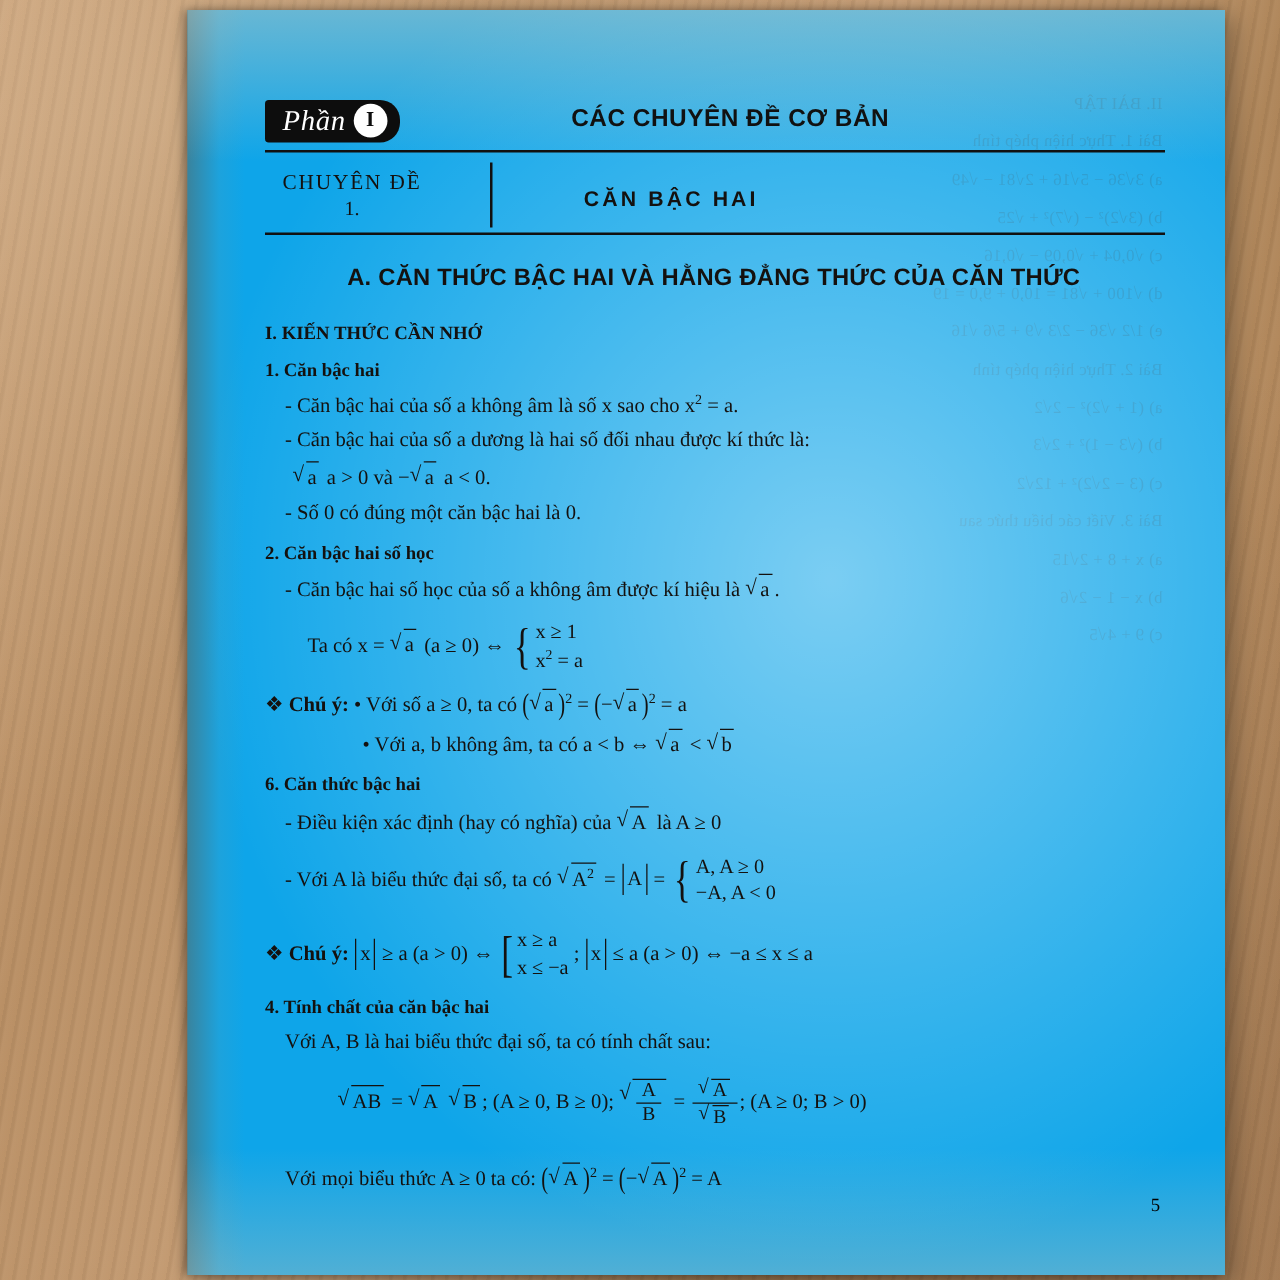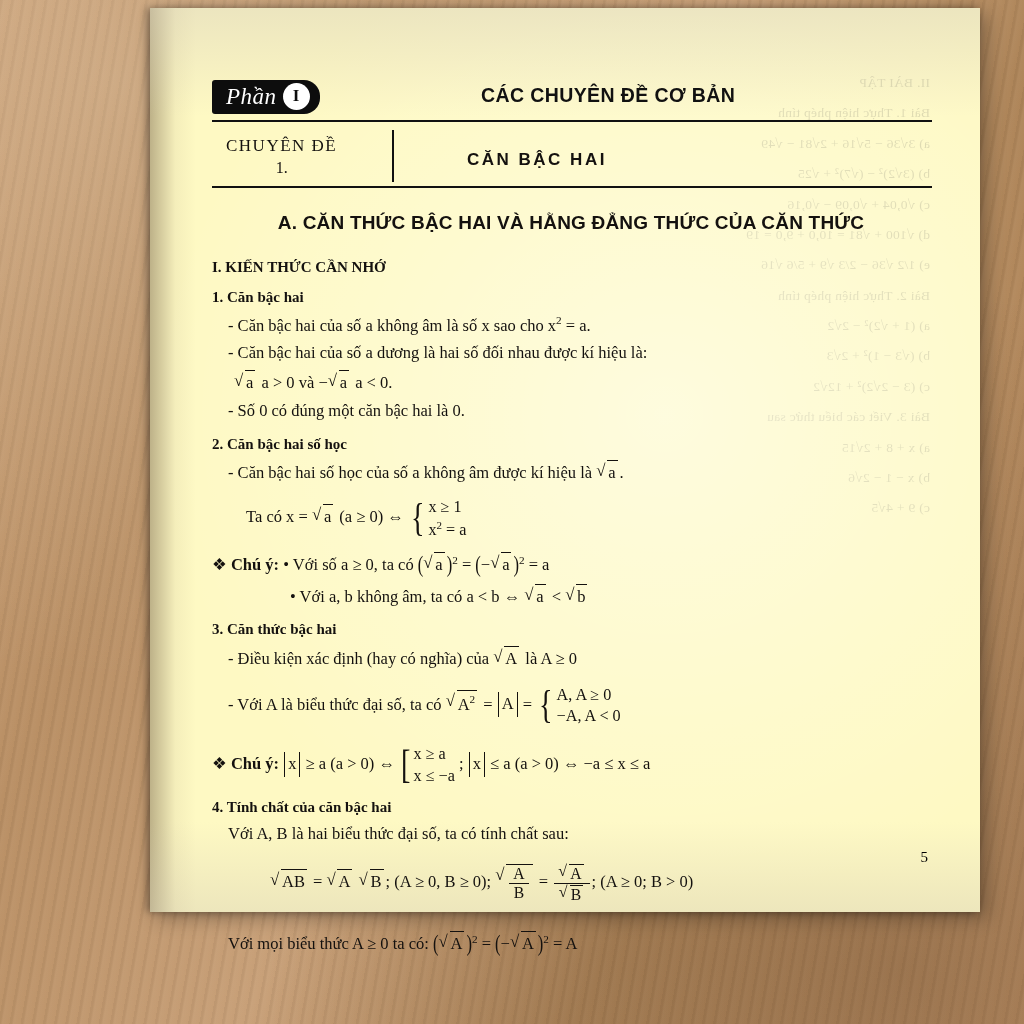--- a/index.html
+++ b/index.html
@@ -35,22 +35,22 @@
       radial-gradient(ellipse at 12% 8%, rgba(255,240,215,0.22), rgba(0,0,0,0) 45%),
       radial-gradient(ellipse at 88% 95%, rgba(60,35,15,0.25), rgba(0,0,0,0) 50%);
   }
 
   
   .page {
     position: absolute;
     left: 150px;
     top: 8px;
     width: 830px;
-    height: 904px;
-    background: #fef9c3;
+    height: 1012px;
+    background: #0ea5e9;
     box-shadow: -3px 0 7px rgba(0,0,0,0.35), 6px 6px 18px rgba(0,0,0,0.30);
   }
   
   .page .gutter {
     position: absolute;
     left: 0; top: 0; bottom: 0;
     width: 46px;
     background: linear-gradient(90deg, rgba(110,90,65,0.45), rgba(160,140,110,0.10) 55%, rgba(255,255,255,0) 100%);
   }
   .page .pagetint {
@@ -127,21 +127,20 @@
   }
   .part-title {
     position: absolute;
     left: 245px;
     top: 6px;
     font-family: "Liberation Sans", sans-serif;
     font-weight: bold;
     font-size: 19.5px;
     letter-spacing: 0.4px;
     color: #111;
-    margin-left: 24px;
   }
   .partbar .rule {
     position: absolute;
     left: 0; right: 0; bottom: 4px;
     height: 2px;
     background: #111;
   }
 
   
   .chapbar {
@@ -344,21 +343,21 @@
     <div class="sectionA">A. CĂN THỨC BẬC HAI VÀ HẰNG ĐẲNG THỨC CỦA CĂN THỨC</div>
 
     <div class="body">
 
       <div class="h-bold">I. KIẾN THỨC CẦN NHỚ</div>
 
       <div class="h-bold tight">1. Căn bậc hai</div>
       <div class="line">
         <span>- Căn bậc hai của số a không âm là số x sao cho x</span><sup class="e">2</sup><span> = a.</span>
       </div>
-      <div class="line">- Căn bậc hai của số a dương là hai số đối nhau được kí hiệu là:</div>
+      <div class="line">- Căn bậc hai của số a dương là hai số đối nhau được kí thức là:</div>
       <div class="line indent2">
         <span class="sq"><span class="r">a</span></span>
         <span>a &gt; 0 và −</span><span class="sq"><span class="r">a</span></span>
         <span>a &lt; 0.</span>
       </div>
       <div class="line">- Số 0 có đúng một căn bậc hai là 0.</div>
 
       <div class="h-bold">2. Căn bậc hai số học</div>
       <div class="line">
         <span>- Căn bậc hai số học của số a không âm được kí hiệu là</span>
@@ -386,21 +385,21 @@
           <span class="paren-big">(</span>−<span class="sq"><span class="r">a</span></span><span class="paren-big">)</span><sup class="e">2</sup>
           <span>= a</span>
         </span>
       </div>
       <div class="note-sub">
         <span>• Với a, b không âm, ta có a &lt; b ⇔</span>
         <span class="sq"><span class="r">a</span></span> &lt;
         <span class="sq"><span class="r">b</span></span>
       </div>
 
-      <div class="h-bold">3. Căn thức bậc hai</div>
+      <div class="h-bold">6. Căn thức bậc hai</div>
       <div class="line">
         <span>- Điều kiện xác định (hay có nghĩa) của</span>
         <span class="sq"><span class="r">A</span></span>
         <span>là A ≥ 0</span>
       </div>
       <div class="line" style="margin-top:12px">
         <span>- Với A là biểu thức đại số, ta có</span>
         <span class="sq"><span class="r">A<sup class="e">2</sup></span></span>
         = <span class="abs">A</span> =
         <span class="brace">

